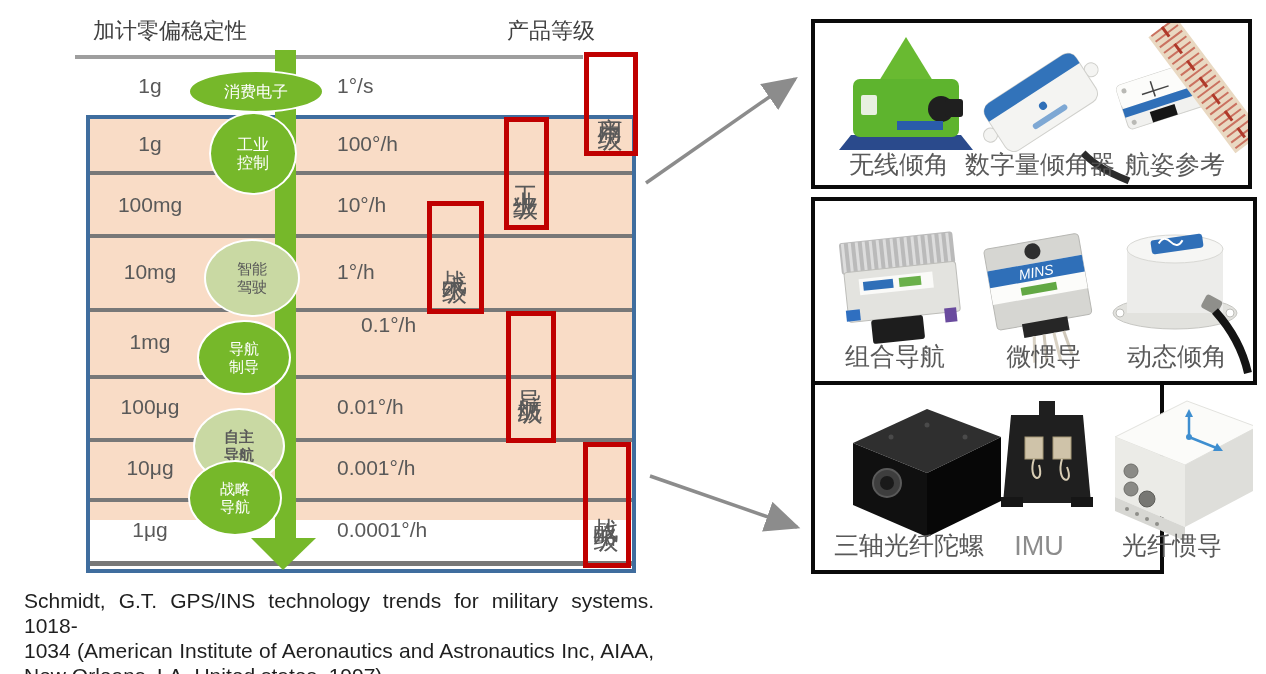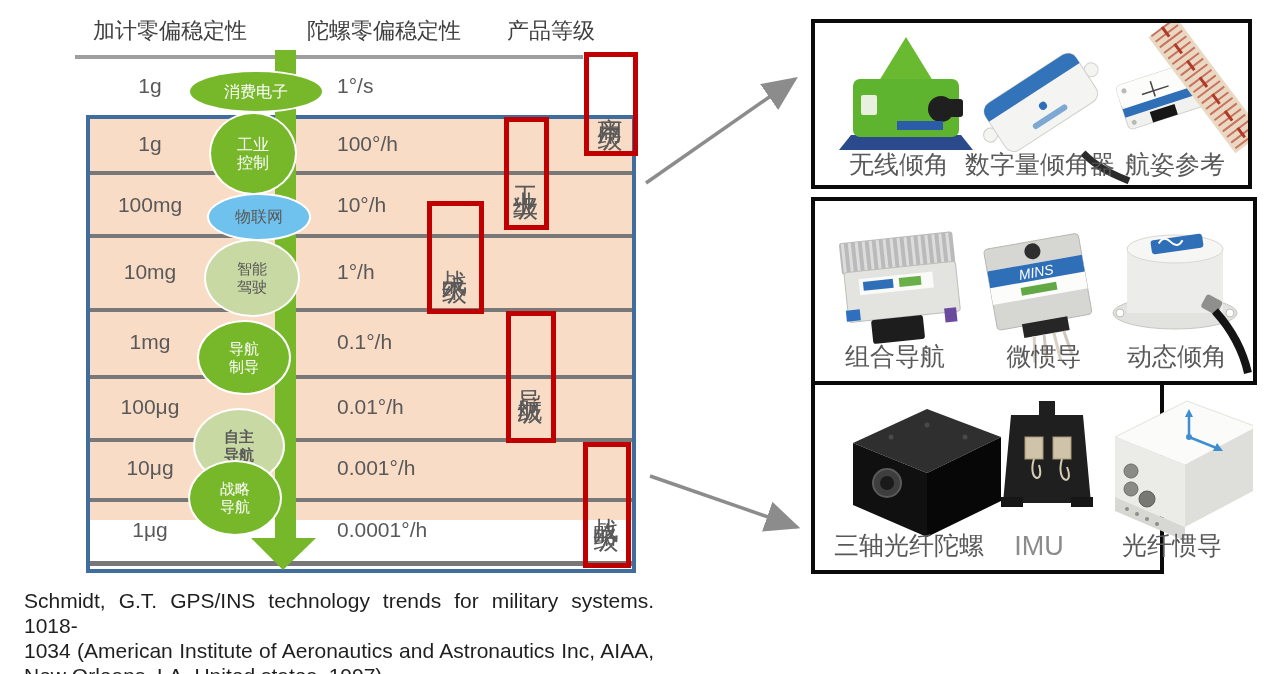--- a/index.html
+++ b/index.html
@@ -25,21 +25,20 @@
   .price-txt{position:absolute;font-size:22px;color:#595959;white-space:nowrap;}
   .cite{font-size:21px;line-height:25px;color:#1f1f1f;}
   .cite .just{text-align:justify;text-align-last:justify;}
 </style>
 </head>
 <body>
 
 <div class="slide">
 
   <div class="abs hdr" style="left:93px;top:16px;">加计零偏稳定性</div>
-  <div class="abs hdr" style="left:307px;top:16px;">陀螺零偏稳定性</div>
   <div class="abs hdr" style="left:507px;top:16px;">产品等级</div>
 
   <div class="abs" style="left:75px;top:55px;width:508px;height:4px;background:#9e9e9e;z-index:2;"></div>
 
   <div class="abs" style="left:86px;top:115px;width:550px;height:458px;border:4px solid #3f6d9e;background:#fff;box-sizing:border-box;z-index:0;"></div>
   <div class="abs" style="left:90px;top:119px;width:542px;height:401px;background:#f9dcc6;z-index:1;"></div>
 
   <div class="abs gline" style="top:171px;"></div>
   <div class="abs gline" style="top:234px;"></div>
   <div class="abs gline" style="top:308px;"></div>
@@ -56,29 +55,28 @@
   <div class="abs val accel" style="top:260px;">10mg</div>
   <div class="abs val accel" style="top:330px;">1mg</div>
   <div class="abs val accel" style="top:395px;">100μg</div>
   <div class="abs val accel" style="top:456px;">10μg</div>
   <div class="abs val accel" style="top:518px;">1μg</div>
 
   <div class="abs val gyro" style="top:74px;">1°/s</div>
   <div class="abs val gyro" style="top:132px;">100°/h</div>
   <div class="abs val gyro" style="top:193px;">10°/h</div>
   <div class="abs val gyro" style="top:260px;">1°/h</div>
-  <div class="abs val gyro" style="top:330px;">0.1°/h</div>
+  <div class="abs val gyro" style="top:313px;margin-left:24px;">0.1°/h</div>
   <div class="abs val gyro" style="top:395px;">0.01°/h</div>
   <div class="abs val gyro" style="top:456px;">0.001°/h</div>
   <div class="abs val gyro" style="top:518px;">0.0001°/h</div>
 
   <div class="abs oval green" style="left:188px;top:70px;width:136px;height:43px;font-size:16px;">消费电子</div>
   <div class="abs oval green" style="left:209px;top:112px;width:88px;height:83px;font-size:16px;">工业
 控制</div>
-  <div class="abs oval blue" style="left:207px;top:193px;width:104px;height:48px;font-size:16px;">物联网</div>
   <div class="abs oval pale" style="left:204px;top:239px;width:96px;height:78px;font-size:15px;">智能
 驾驶</div>
   <div class="abs oval green" style="left:197px;top:320px;width:94px;height:75px;font-size:15px;">导航
 制导</div>
   <div class="abs oval pale" style="left:193px;top:408px;width:92px;height:76px;font-size:15px;font-weight:bold;">自主
 导航</div>
   <div class="abs oval green" style="left:188px;top:460px;width:94px;height:76px;font-size:15px;">战略
 导航</div>
 
   <div class="abs grade-box" style="left:584px;top:52px;width:54px;height:104px;">商用级</div>

